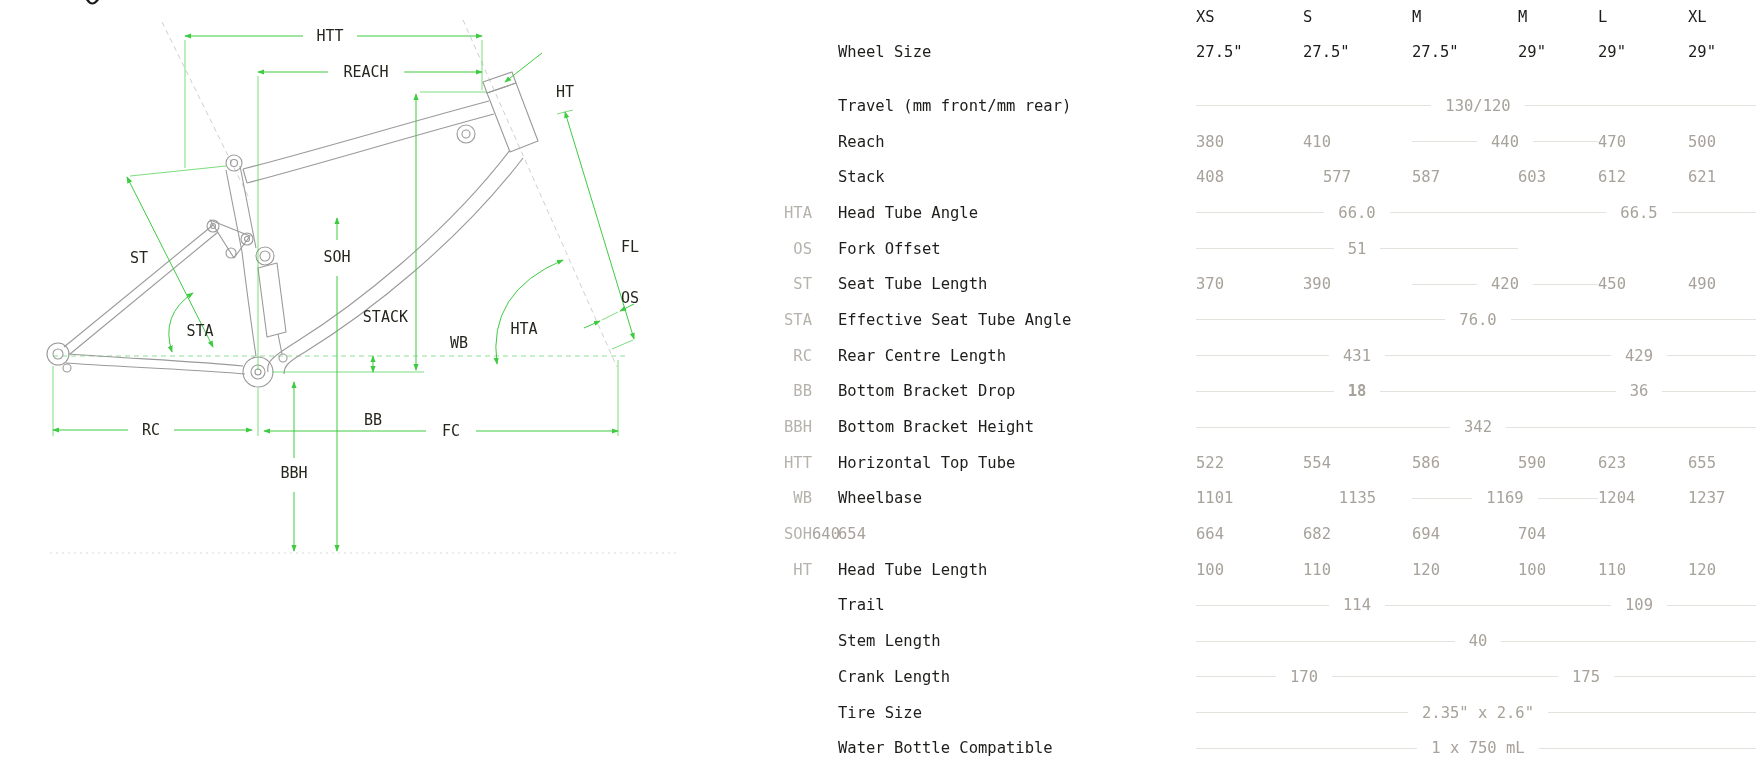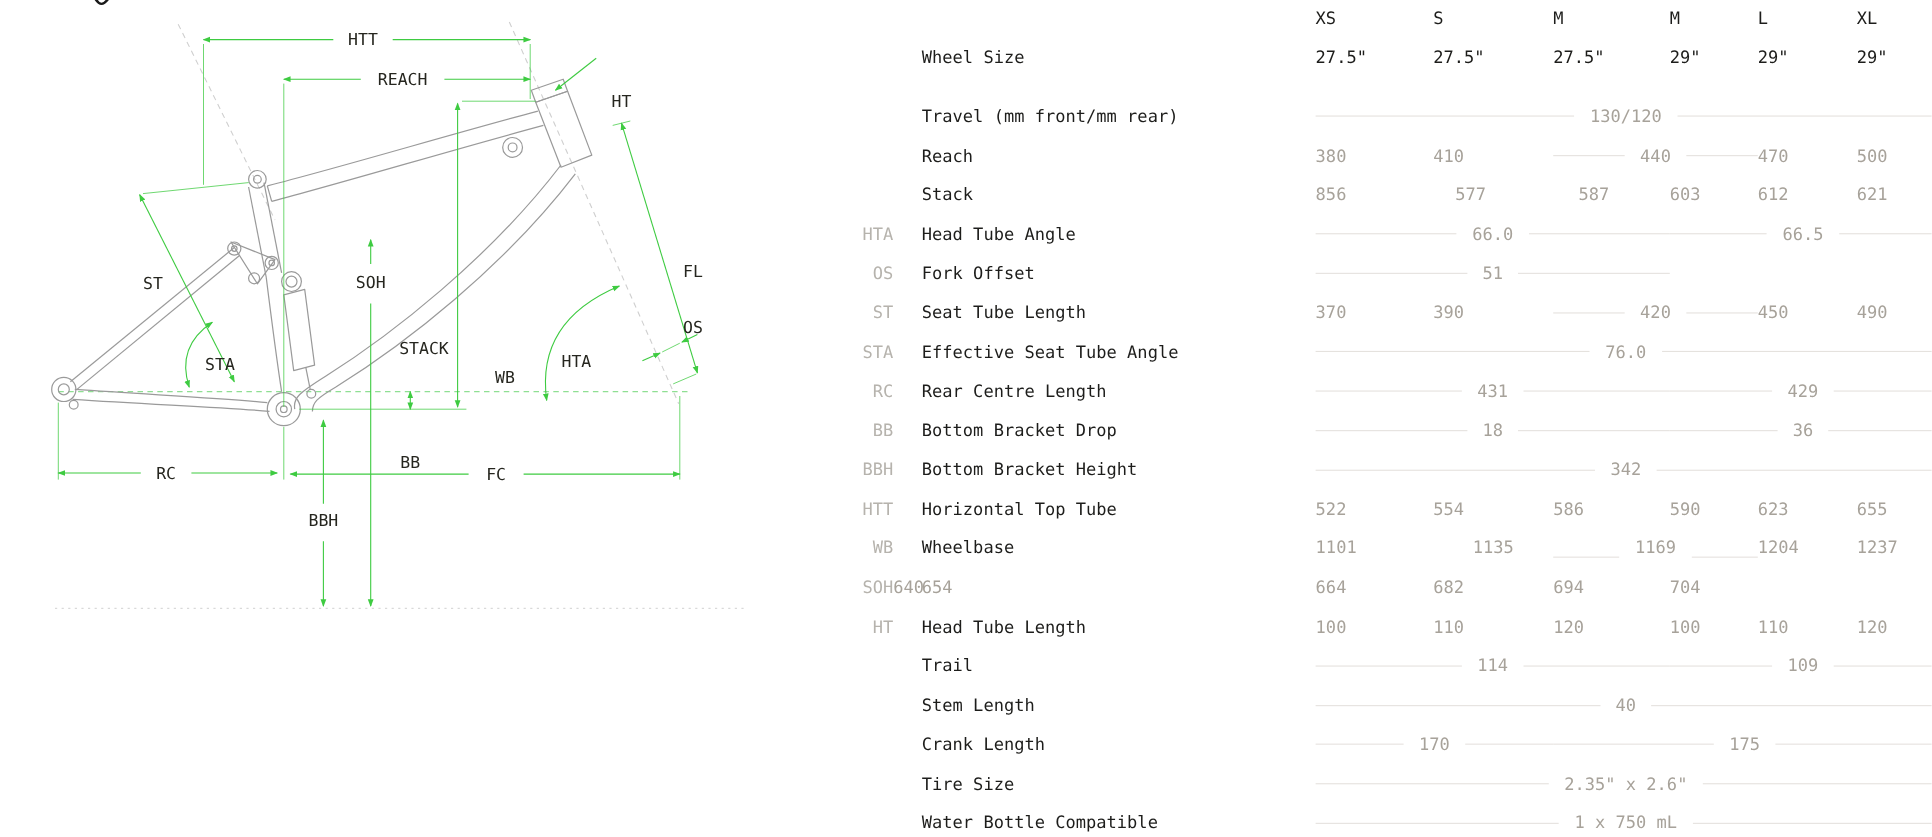--- a/index.html
+++ b/index.html
@@ -217,23 +217,23 @@
           <div class="cell" style="grid-column: span 1;"><div class="" style="display: inline;">410</div></div>
           <div class="cell lined" style="grid-column: span 2;">
             <div class="" style="display: inline;">440</div>
           </div>
           <div class="cell" style="grid-column: span 1;"><div class="" style="display: inline;">470</div></div>
           <div class="cell" style="grid-column: span 1;"><div class="" style="display: inline;">500</div></div>
         </div>
         <div class="grid-row">
           <div class="abbr"></div>
           <div class="rlabel">Stack</div>
-          <div class="cell" style="grid-column: span 1;"><div class="" style="display: inline;">856</div></div>
+          <div class="cell" style="grid-column: span 1;"><div class="" style="display: inline;">408</div></div>
           <div class="cell" style="grid-column: span 1;"><div class="" style="display: inline; margin-left: 20px;">577</div></div>
-          <div class="cell" style="grid-column: span 1;"><div class="" style="display: inline; margin-left: 23px;">587</div></div>
+          <div class="cell" style="grid-column: span 1;"><div class="" style="display: inline;">587</div></div>
           <div class="cell" style="grid-column: span 1;"><div class="" style="display: inline;">603</div></div>
           <div class="cell" style="grid-column: span 1;"><div class="" style="display: inline;">612</div></div>
           <div class="cell" style="grid-column: span 1;"><div class="" style="display: inline;">621</div></div>
         </div>
         <div class="grid-row">
           <div class="abbr">HTA</div>
           <div class="rlabel">Head Tube Angle</div>
           <div class="cell lined" style="grid-column: span 3;">
             <div class="" style="display: inline;">66.0</div>
           </div>
@@ -273,21 +273,21 @@
             <div class="" style="display: inline;">431</div>
           </div>
           <div class="cell lined" style="grid-column: span 3;">
             <div class="" style="display: inline;">429</div>
           </div>
         </div>
         <div class="grid-row">
           <div class="abbr">BB</div>
           <div class="rlabel">Bottom Bracket Drop</div>
           <div class="cell lined" style="grid-column: span 3;">
-            <div class="" style="display: inline;">18</div>
+            <div class="" style="display: inline; font-weight: bold;">18</div>
           </div>
           <div class="cell lined" style="grid-column: span 3;">
             <div class="" style="display: inline;">36</div>
           </div>
         </div>
         <div class="grid-row">
           <div class="abbr">BBH</div>
           <div class="rlabel">Bottom Bracket Height</div>
           <div class="cell lined" style="grid-column: span 6;">
             <div class="" style="display: inline;">342</div>
@@ -301,21 +301,21 @@
           <div class="cell" style="grid-column: span 1;"><div class="" style="display: inline;">586</div></div>
           <div class="cell" style="grid-column: span 1;"><div class="" style="display: inline;">590</div></div>
           <div class="cell" style="grid-column: span 1;"><div class="" style="display: inline;">623</div></div>
           <div class="cell" style="grid-column: span 1;"><div class="" style="display: inline;">655</div></div>
         </div>
         <div class="grid-row">
           <div class="abbr">WB</div>
           <div class="rlabel">Wheelbase</div>
           <div class="cell" style="grid-column: span 1;"><div class="" style="display: inline;">1101</div></div>
           <div class="cell" style="grid-column: span 1; text-align: center;"><div class="" style="display: inline;">1135</div></div>
-          <div class="cell lined" style="grid-column: span 2; align-items: flex-end;">
+          <div class="cell lined" style="grid-column: span 2;">
             <div class="" style="display: inline;">1169</div>
           </div>
           <div class="cell" style="grid-column: span 1;"><div class="" style="display: inline;">1204</div></div>
           <div class="cell" style="grid-column: span 1;"><div class="" style="display: inline;">1237</div></div>
         </div>
         <div class="grid-row">
           <div class="abbr">SOH</div>
           <div class="cell" style="grid-column: span 1;"><div class="" style="display: inline;">640</div></div>
           <div class="cell" style="grid-column: span 1;"><div class="" style="display: inline;">654</div></div>
           <div class="cell" style="grid-column: span 1;"><div class="" style="display: inline;">664</div></div>

